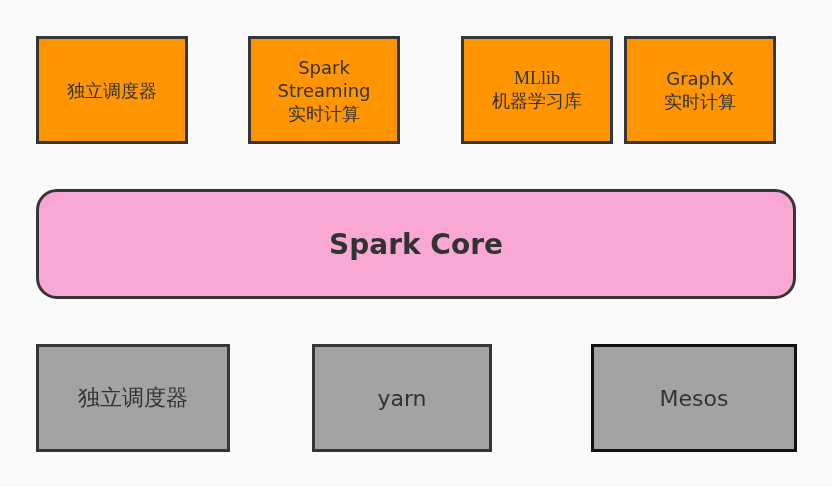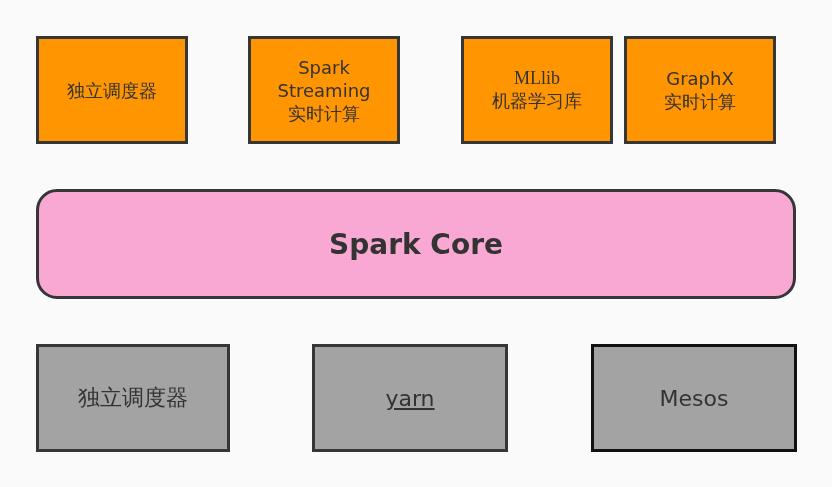--- a/index.html
+++ b/index.html
@@ -41,18 +41,18 @@
   </div>
 </div>
 
 <div class="box core">
   <span>Spark Core</span>
 </div>
 
 <div class="box bot" style="left:36px;width:194px;">
   <span>独立调度器</span>
 </div>
-<div class="box bot" style="left:312px;width:196px;text-decoration:underline;">
+<div class="box bot" style="left:312px;width:180px;">
   <span>yarn</span>
 </div>
 <div id="b4" class="box bot" style="left:591px;width:206px;">
   <span>Mesos</span>
 </div>
 
 </body></html>

